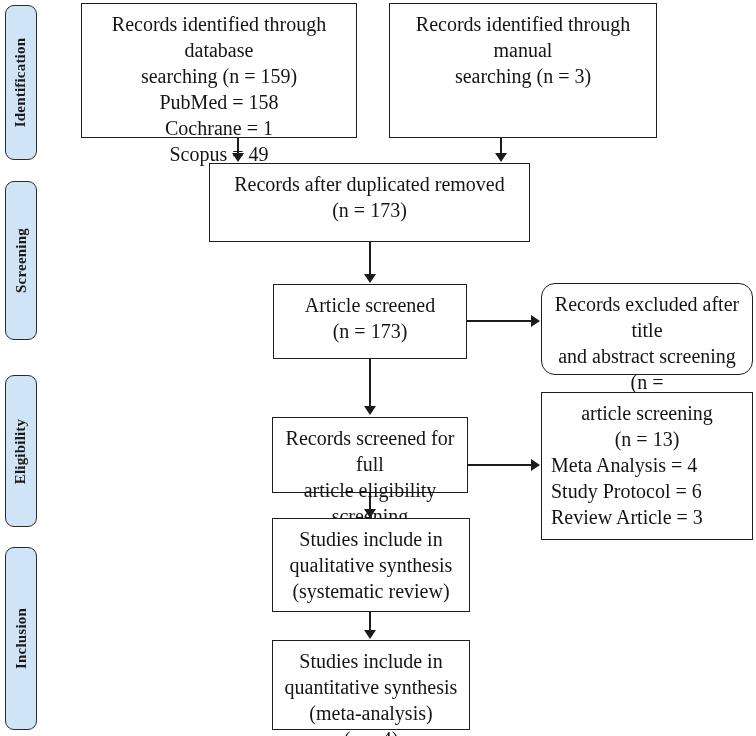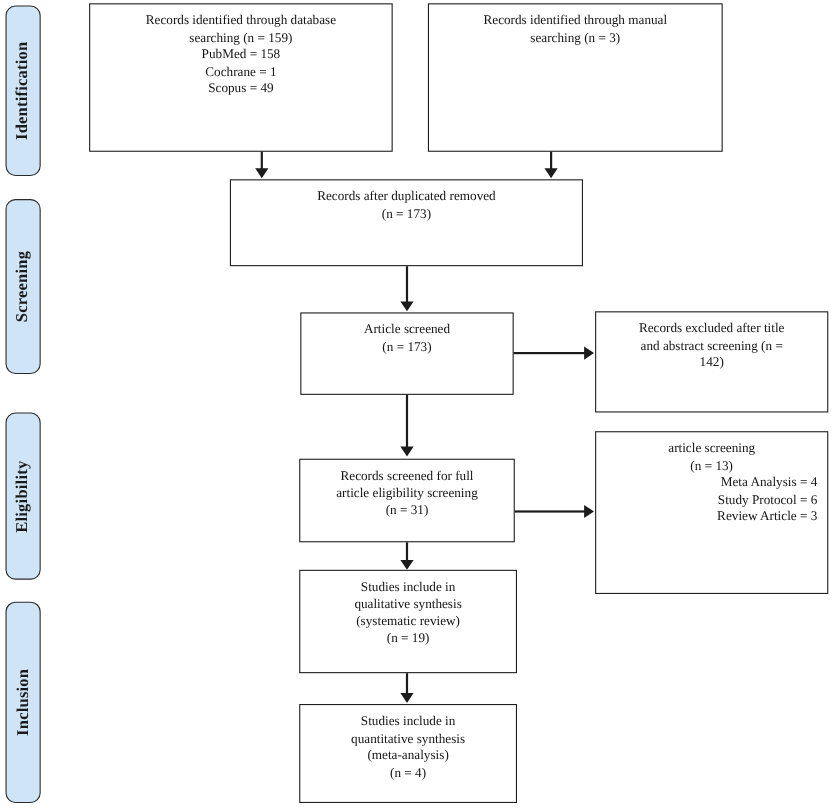--- a/index.html
+++ b/index.html
@@ -34,26 +34,26 @@
   }
 
   
   .box{
     position:absolute;
     background:#ffffff;
     border:1.8px solid #1f1f1f;
     box-sizing:border-box;
     padding:7px 9px 0 9px;
     text-align:center;
-    font-size:12px;
+    font-size:20px;
     line-height:1.30;
     color:#141414;
   }
   .box .ln{display:block;white-space:pre-wrap;}
-  .box.leftalign .ln.la{text-align:right;}
+  .box.leftalign .ln.la{text-align:left;}
 
   
   .vline,.hline{position:absolute;background:#1b1b1b;}
   .vline{width:2px;}
   .hline{height:2px;}
   .arrow-d{
     position:absolute;width:0;height:0;
     border-left:6px solid transparent;
     border-right:6px solid transparent;
     border-top:9px solid #1b1b1b;
@@ -111,21 +111,21 @@
   <div class="arrow-d" style="left:364px;top:274px;"></div>
 
   <div class="box" style="left:273px;top:284px;width:194px;height:75px;">
     <span class="ln">Article screened</span>
     <span class="ln">(n = 173)</span>
   </div>
 
   <div class="hline" style="left:467px;top:320px;width:65px;"></div>
   <div class="arrow-r" style="left:531px;top:315px;"></div>
 
-  <div class="box" style="left:541px;top:283px;width:212px;height:92px;">
+  <div class="box" style="left:541px;top:283px;width:212px;height:92px;border-radius:14px;">
     <span class="ln">Records excluded after title</span>
     <span class="ln">and abstract screening (n =</span>
     <span class="ln">142)</span>
   </div>
 
   <div class="vline" style="left:369px;top:359px;height:48px;"></div>
   <div class="arrow-d" style="left:364px;top:406px;"></div>
 
   <div class="box" style="left:272px;top:417px;width:196px;height:76px;">
     <span class="ln">Records screened for full</span>
@@ -144,21 +144,20 @@
     <span class="ln la">Review Article = 3</span>
   </div>
 
   <div class="vline" style="left:369px;top:493px;height:17px;"></div>
   <div class="arrow-d" style="left:364px;top:509px;"></div>
 
   <div class="box" style="left:272px;top:518px;width:198px;height:94px;">
     <span class="ln">Studies include in</span>
     <span class="ln">qualitative synthesis</span>
     <span class="ln">(systematic review)</span>
-    <span class="ln">(n = 19)</span>
   </div>
 
   <div class="vline" style="left:369px;top:612px;height:19px;"></div>
   <div class="arrow-d" style="left:364px;top:630px;"></div>
 
   <div class="box" style="left:272px;top:640px;width:198px;height:90px;">
     <span class="ln">Studies include in</span>
     <span class="ln">quantitative synthesis</span>
     <span class="ln">(meta-analysis)</span>
     <span class="ln">(n = 4)</span>

